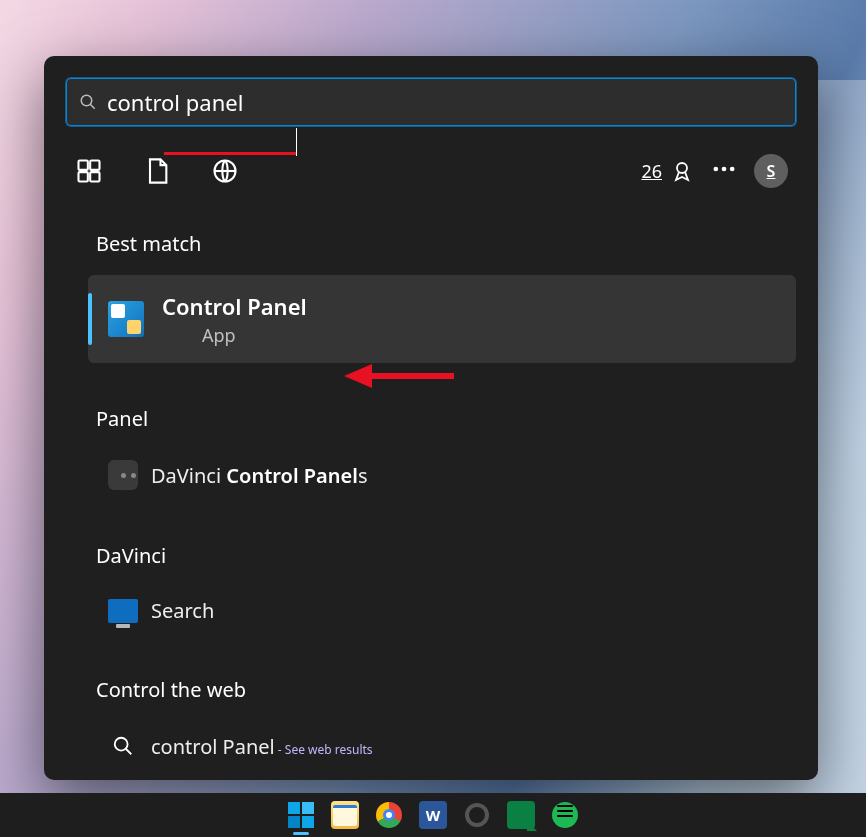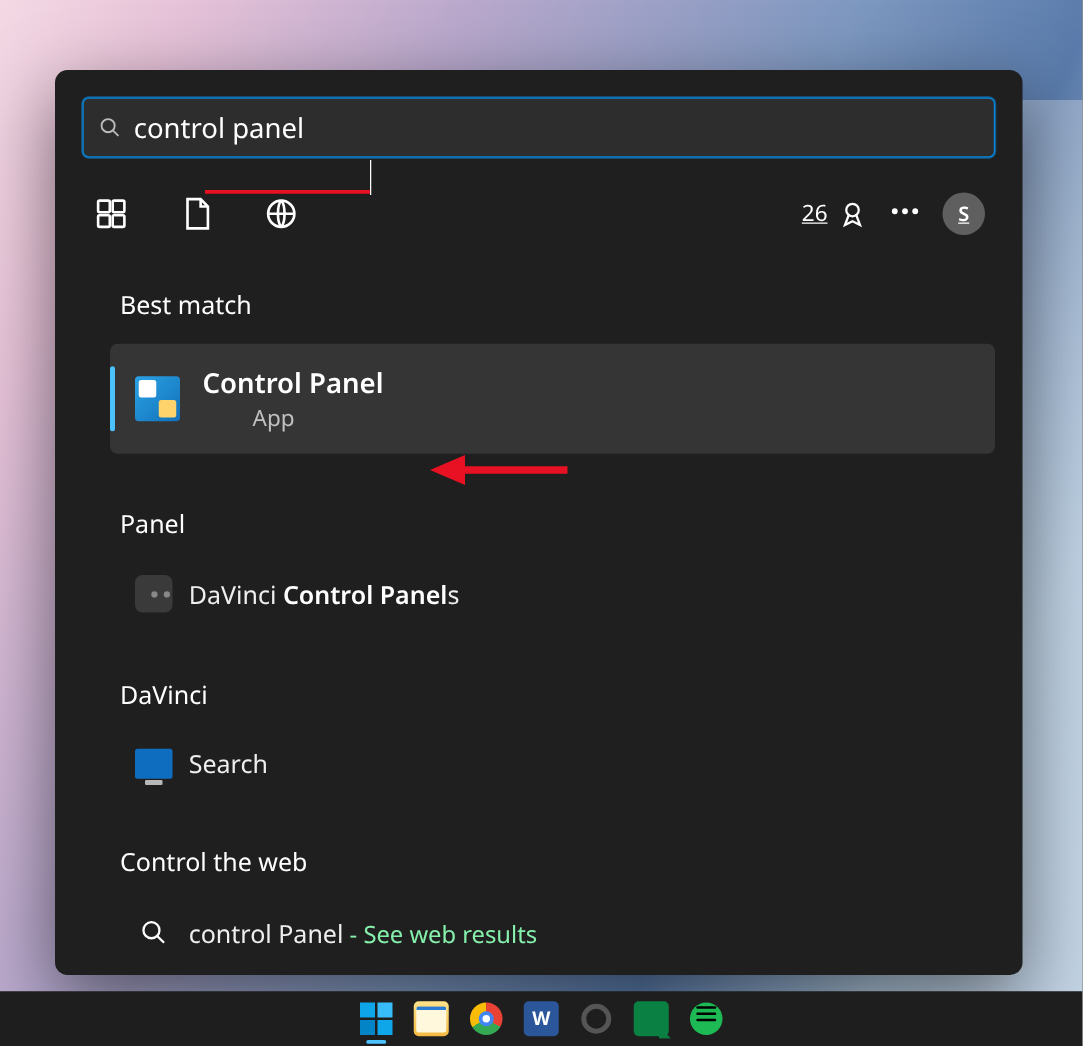--- a/index.html
+++ b/index.html
@@ -91,21 +91,21 @@
   }
   .arrow-annot svg{ width:120px; height:40px; }
 
   .list-row{ display:flex; align-items:center; gap:13px; margin-left:36px; margin-top:6px; padding:10px 6px; border-radius:4px; }
   .mini-icon{ width:30px; height:30px; border-radius:6px; background:#3a3a3a; display:flex; align-items:center; justify-content:center; }
   .mini-icon.davinci::before{content:"";width:5px;height:5px;border-radius:50%;background:#888;box-shadow:10px 0 0 #888;}
   .monitor-icon{ width:30px; height:24px; background:#0f6dbf; border-radius:2px; position:relative; }
   .monitor-icon::after{content:"";position:absolute;left:8px;bottom:-5px;width:14px;height:4px;background:#b8b8b8;border-radius:1px;}
   .list-text{ font-size: 20px; font-weight:400; color:#eee; }
   .list-text b{ font-weight:600; color:#fff; }
-  .hint{ color:#86efac; font-size:19px; }
+  .hint{ color:#c4b5fd; font-size:12px; }
   .search-mini { width:30px;height:30px;display:flex;align-items:center;justify-content:center; }
   .search-mini svg{ width:22px;height:22px;stroke:#fff;fill:none;stroke-width:2;}
 
   
   .taskbar {
     position:absolute; left:0; bottom:0; width:100%; height:44px;
     background:#1e1e1e; display:flex; align-items:center; justify-content:center; gap:16px;
   }
   .tb-item{ width:28px; height:28px; border-radius:4px; display:flex; align-items:center; justify-content:center; position:relative; }
   .tb-start{ display:grid; grid-template-columns:12px 12px; grid-template-rows:12px 12px; gap:2px; }

